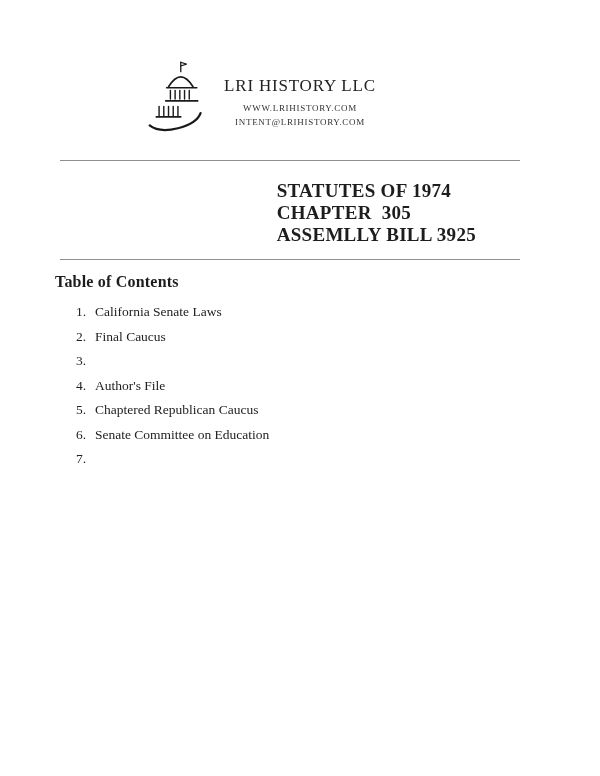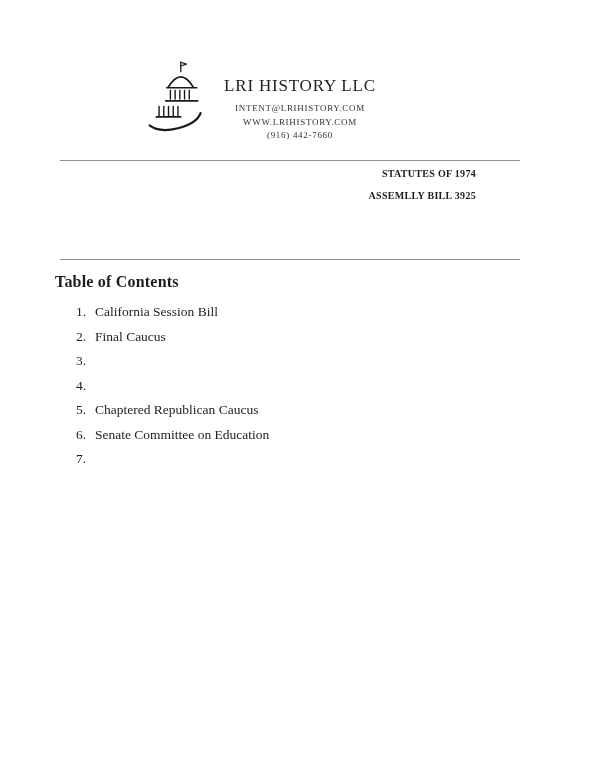--- a/index.html
+++ b/index.html
@@ -57,24 +57,23 @@
     border-top: 1px solid #8f8f8f;
     height: 0;
   }
   .rule-1 { top: 160px; }
   .rule-2 { top: 259px; }
 
   
   .title-block {
     position: absolute;
     right: 140px;
-    top: 163px;
-    text-align: right;
+    top: 180px;
     font-weight: bold;
-    font-size: 10px;
+    font-size: 19px;
     line-height: 22px;
     letter-spacing: 0.3px;
     color: #1d1d1d;
   }
   .title-block div { white-space: pre; }
 
   
   .toc-heading {
     position: absolute;
     left: 55px;
@@ -131,50 +130,51 @@
         <path d="M31 50 v10" stroke-width="1.5"></path>
         <path d="M36 50 v10" stroke-width="1.5"></path>
         <path d="M13 61 h26" stroke-width="1.7"></path>
         <path d="M6 70 Q16 78 36 73 T60 57" stroke-width="2.4"></path>
       </g>
     </svg>
   </div>
 
   <div class="company-block">
     <div class="company-name">LRI HISTORY LLC</div>
+    <div class="contact-line">WWW.LRIHISTORY.COM</div>
     <div class="contact-line">INTENT@LRIHISTORY.COM</div>
-    <div class="contact-line">WWW.LRIHISTORY.COM</div>
-    <div class="contact-line">(916) 442-7660</div>
   </div>
 
   <div class="rule rule-1"></div>
 
   <div class="title-block">
     <div>STATUTES OF 1974</div>
+    <div>CHAPTER  305</div>
     <div>ASSEMLLY BILL 3925</div>
   </div>
 
   <div class="rule rule-2"></div>
 
   <div class="toc-heading">Table of Contents</div>
 
   <ol class="toc-list">
     <li class="toc-item">
       <span class="toc-num">1.</span>
-      <span class="toc-label">California Session Bill</span>
+      <span class="toc-label">California Senate Laws</span>
     </li>
     <li class="toc-item">
       <span class="toc-num">2.</span>
       <span class="toc-label">Final Caucus</span>
     </li>
     <li class="toc-item">
       <span class="toc-num">3.</span>
     </li>
     <li class="toc-item">
       <span class="toc-num">4.</span>
+      <span class="toc-label">Author's File</span>
     </li>
     <li class="toc-item">
       <span class="toc-num">5.</span>
       <span class="toc-label">Chaptered Republican Caucus</span>
     </li>
     <li class="toc-item">
       <span class="toc-num">6.</span>
       <span class="toc-label">Senate Committee on Education</span>
     </li>
     <li class="toc-item">

